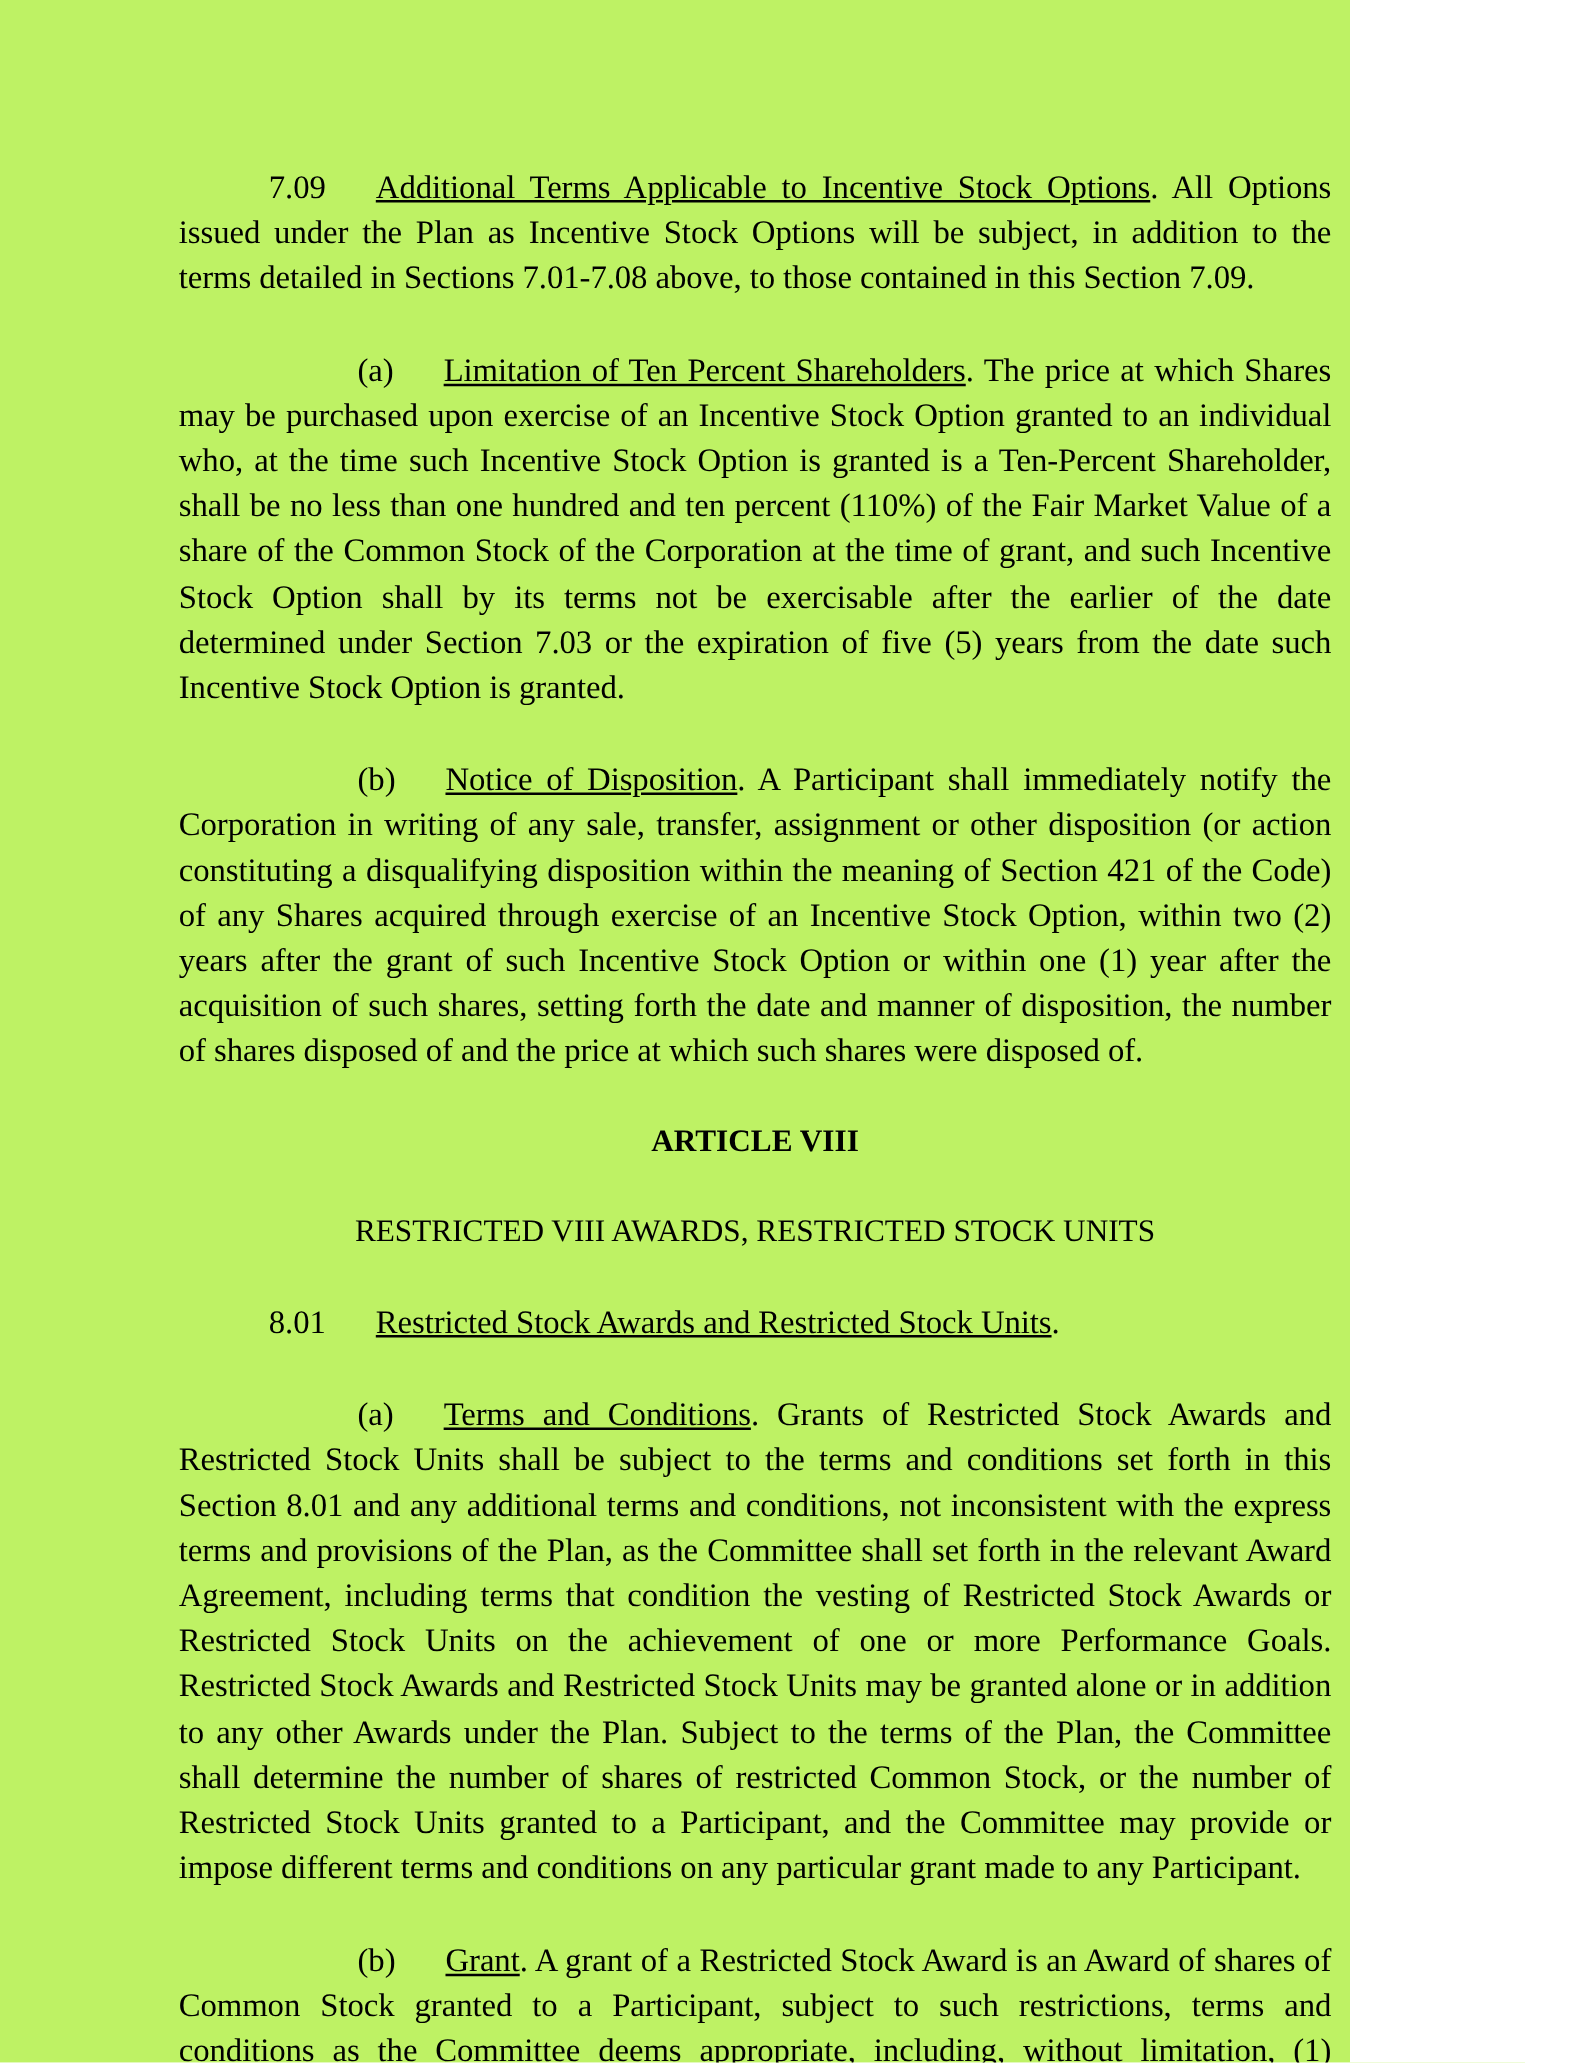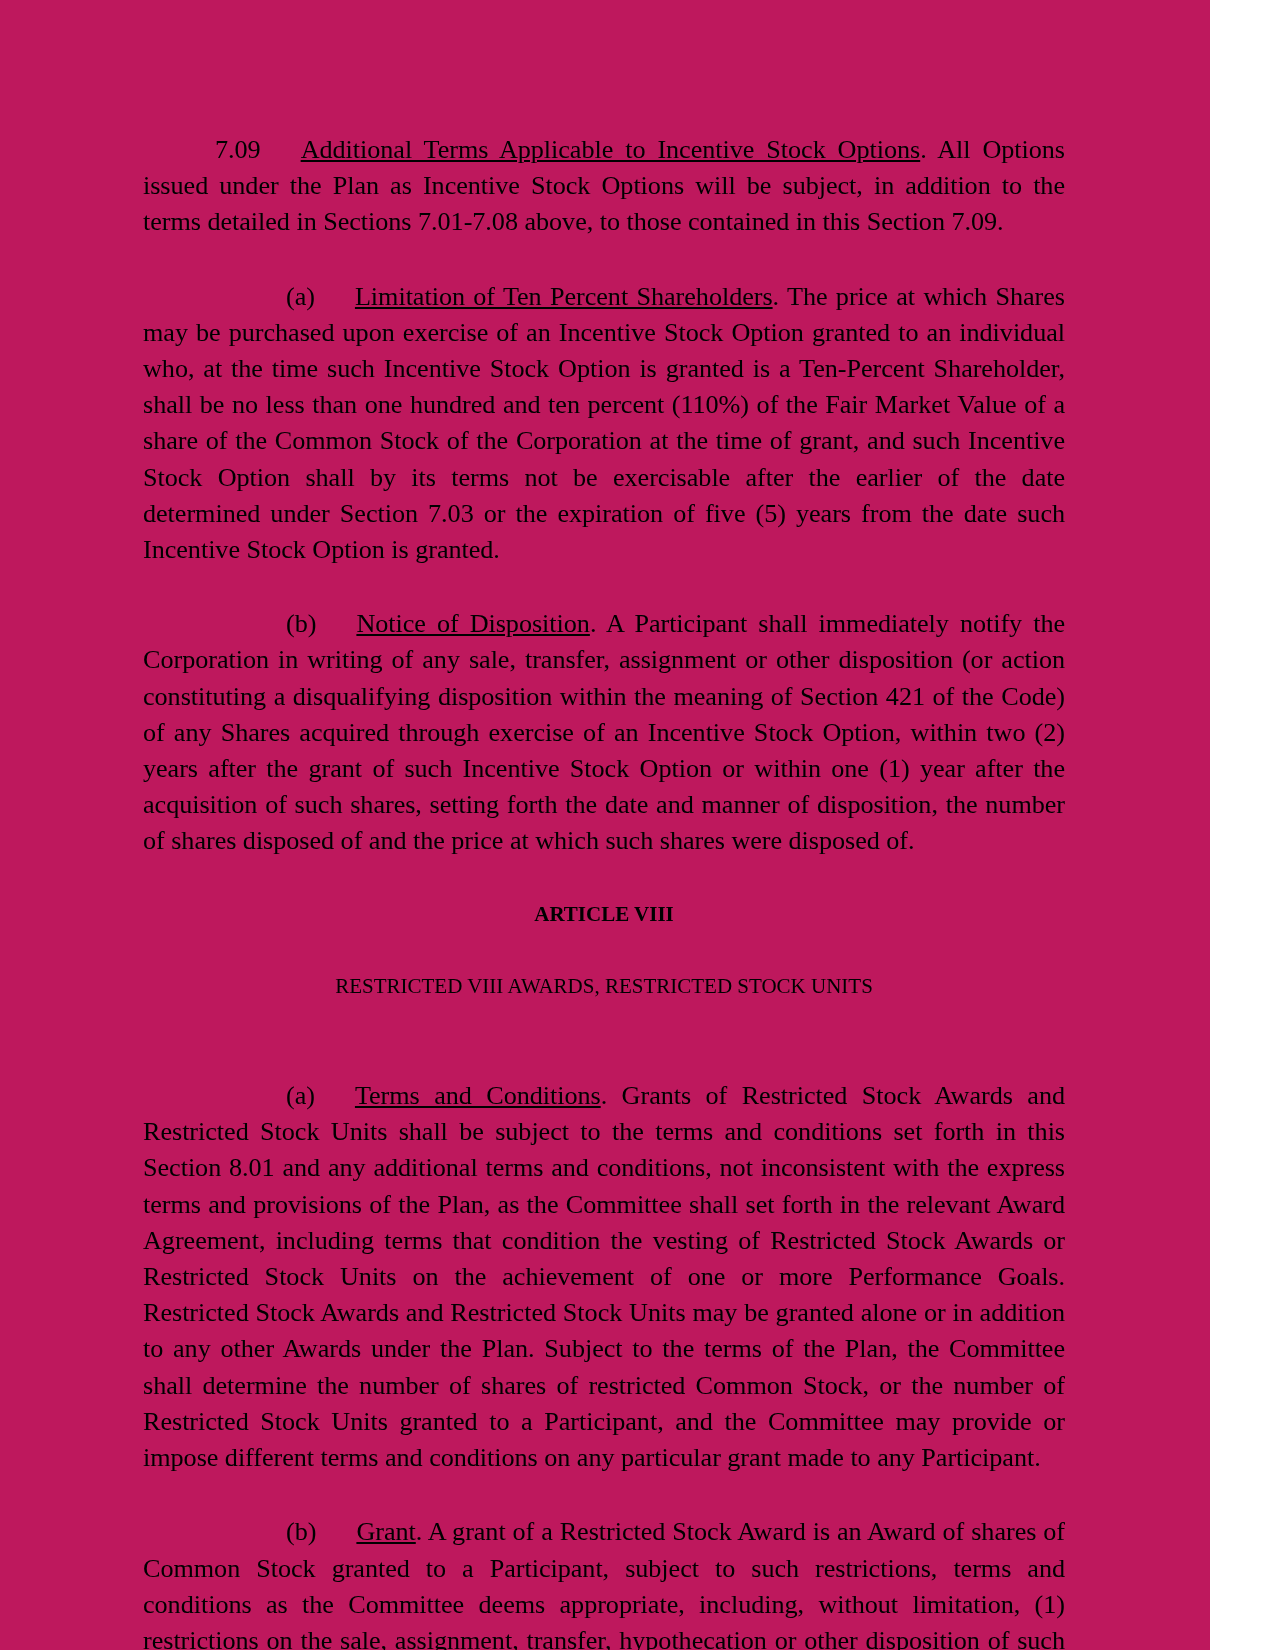--- a/index.html
+++ b/index.html
@@ -9,23 +9,23 @@
   }
   body {
     width: 1275px;
     height: 1650px;
     font-family: "Liberation Serif", "DejaVu Serif", serif;
     color: #000000;
     overflow: hidden;
   }
   .page {
     position: relative;
-    width: 1210px;
+    width: 1080px;
     height: 1650px;
-    background: #be185d;
+    background: #bef264;
     box-sizing: border-box;
   }
   .content {
     position: absolute;
     left: 143px;
     top: 132px;
     width: 922px;
   }
   p.para {
     margin: 0 0 0 0;
@@ -37,21 +37,21 @@
   }
   .gap-sm { height: 36px; }
   .gap-md { height: 38px; }
   .tab-2 { display: inline-block; width: 40px; }
   .first-indent-a { display: inline-block; width: 143px; }
   .first-indent-num { display: inline-block; width: 72px; }
   .u { text-decoration: underline; text-underline-offset: 2px; }
   .heading-center {
     margin: 0;
     text-align: center;
-    font-size: 21px;
+    font-size: 25px;
     line-height: 36.2px;
   }
   .heading-center.bold { font-weight: bold; }
 </style>
 </head>
 <body>
 
 <div class="page">
   <div class="content">
 
@@ -68,20 +68,21 @@
     <div class="gap-sm"></div>
 
     <p class="heading-center bold">ARTICLE VIII</p>
 
     <div class="gap-sm"></div>
 
     <p class="heading-center">RESTRICTED VIII AWARDS, RESTRICTED STOCK UNITS</p>
 
     <div class="gap-sm"></div>
 
+    <p class="para"><span class="first-indent-num"></span><span>8.01</span><span class="tab-2"></span><span class="u">Restricted Stock Awards and Restricted Stock Units</span><span>.</span></p>
 
     <div class="gap-md"></div>
 
     <p class="para"><span class="first-indent-a"></span><span>(a)</span><span class="tab-2"></span><span class="u">Terms and Conditions</span><span>.  Grants of Restricted Stock Awards and Restricted Stock Units shall be subject to the terms and conditions set forth in this Section 8.01 and any additional terms and conditions, not inconsistent with the express terms and provisions of the Plan, as the Committee shall set forth in the relevant Award Agreement, including terms that condition the vesting of Restricted Stock Awards or Restricted Stock Units on the achievement of one or more Performance Goals.  Restricted Stock Awards and Restricted Stock Units may be granted alone or in addition to any other Awards under the Plan.  Subject to the terms of the Plan, the Committee shall determine the number of shares of restricted Common Stock, or the number of Restricted Stock Units granted to a Participant, and the Committee may provide or impose different terms and conditions on any particular grant made to any Participant.</span></p>
 
     <div class="gap-md"></div>
 
     <p class="para"><span class="first-indent-a"></span><span>(b)</span><span class="tab-2"></span><span class="u">Grant</span><span>.  A grant of a Restricted Stock Award is an Award of shares of Common Stock granted to a Participant, subject to such restrictions, terms and conditions as the Committee deems appropriate, including, without limitation, (1) restrictions on the sale, assignment, transfer, hypothecation or other disposition of such shares, (2) the requirement that the Participant deposit such shares with the Corporation while such shares are subject to such restrictions, and (3) the requirement that such shares or a portion thereof be forfeited upon termination of Service for specified reasons within a specified period of time or for other reasons (including without limitation, the failure to achieve designated Performance Goals).  Restricted Stock Units will be similar to Restricted Stock Awards except that no shares of Common Stock are actually awarded to the Participant on the Grant Date of the Restricted Stock Units.</span></p>
 
   </div>

